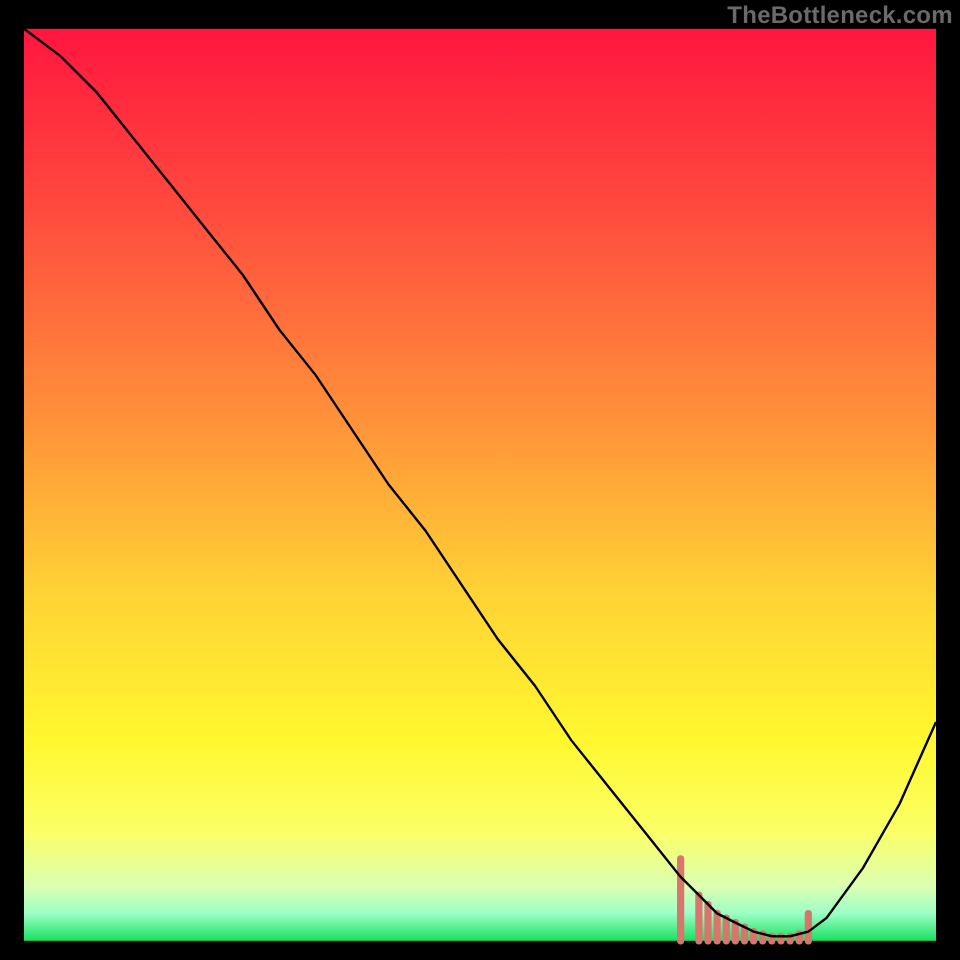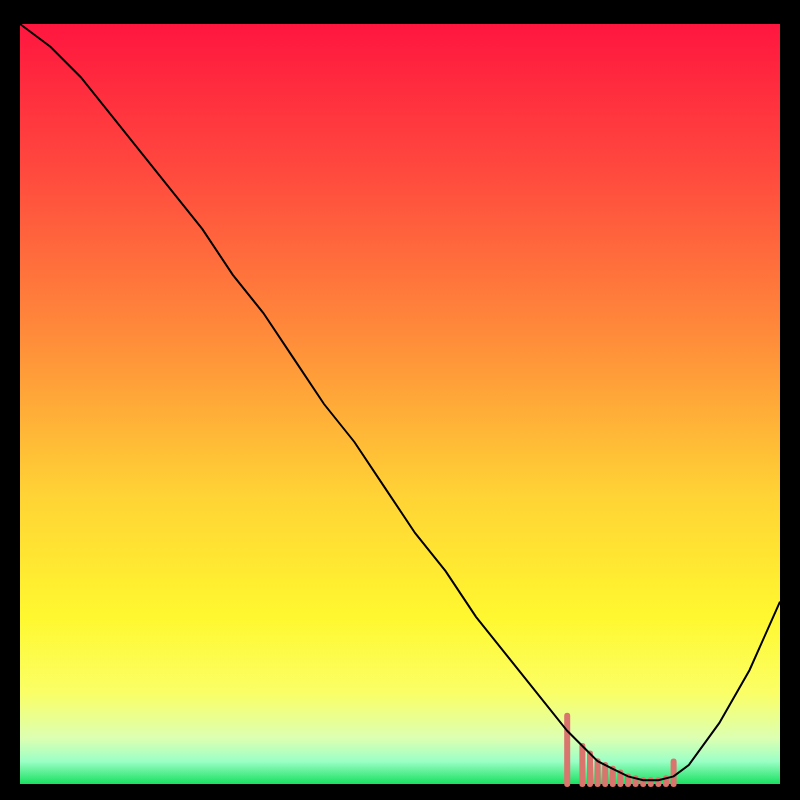--- a/index.html
+++ b/index.html
@@ -33,20 +33,21 @@
     left: 0;
     width: 800px;
     height: 800px;
     display: block;
   }
 </style>
 </head>
 <body>
 
 <div class="stage">
+  <div class="watermark">TheBottleneck.com</div>
 
   <svg class="chart" viewBox="0 0 800 800" xmlns="http://www.w3.org/2000/svg">
     <defs>
       <linearGradient id="bg-grad" x1="0" y1="0" x2="0" y2="1">
       <stop offset="0%" stop-color="#ff163f"></stop>
           <stop offset="20%" stop-color="#ff4b3e"></stop>
           <stop offset="42%" stop-color="#ff8f3a"></stop>
           <stop offset="62%" stop-color="#ffd335"></stop>
           <stop offset="78%" stop-color="#fff82f"></stop>
           <stop offset="88%" stop-color="#fbff66"></stop>

